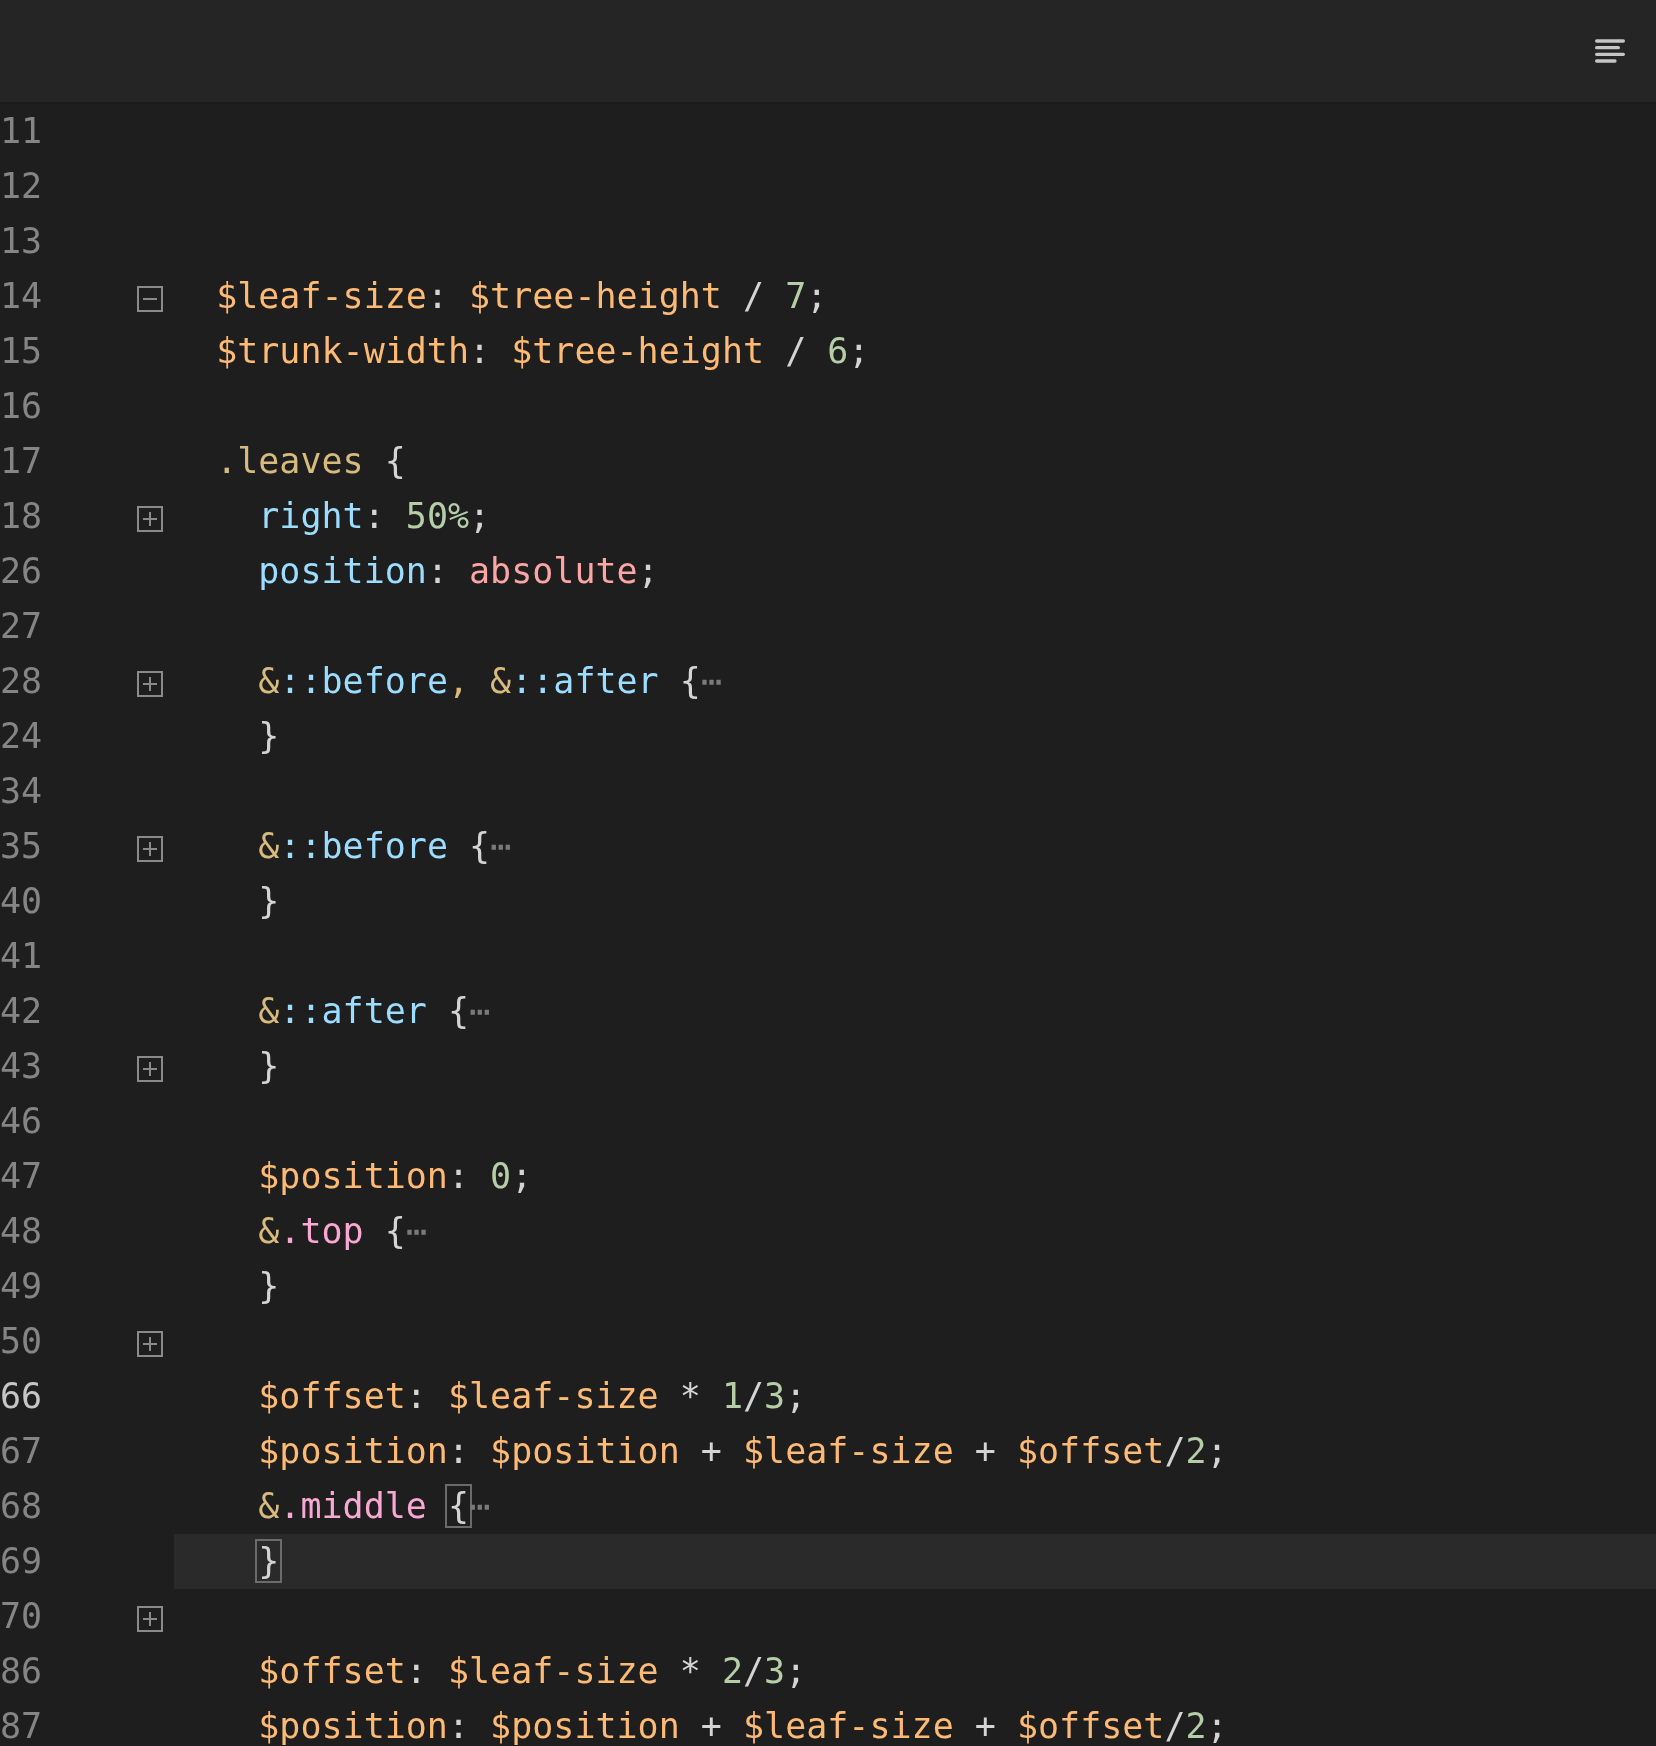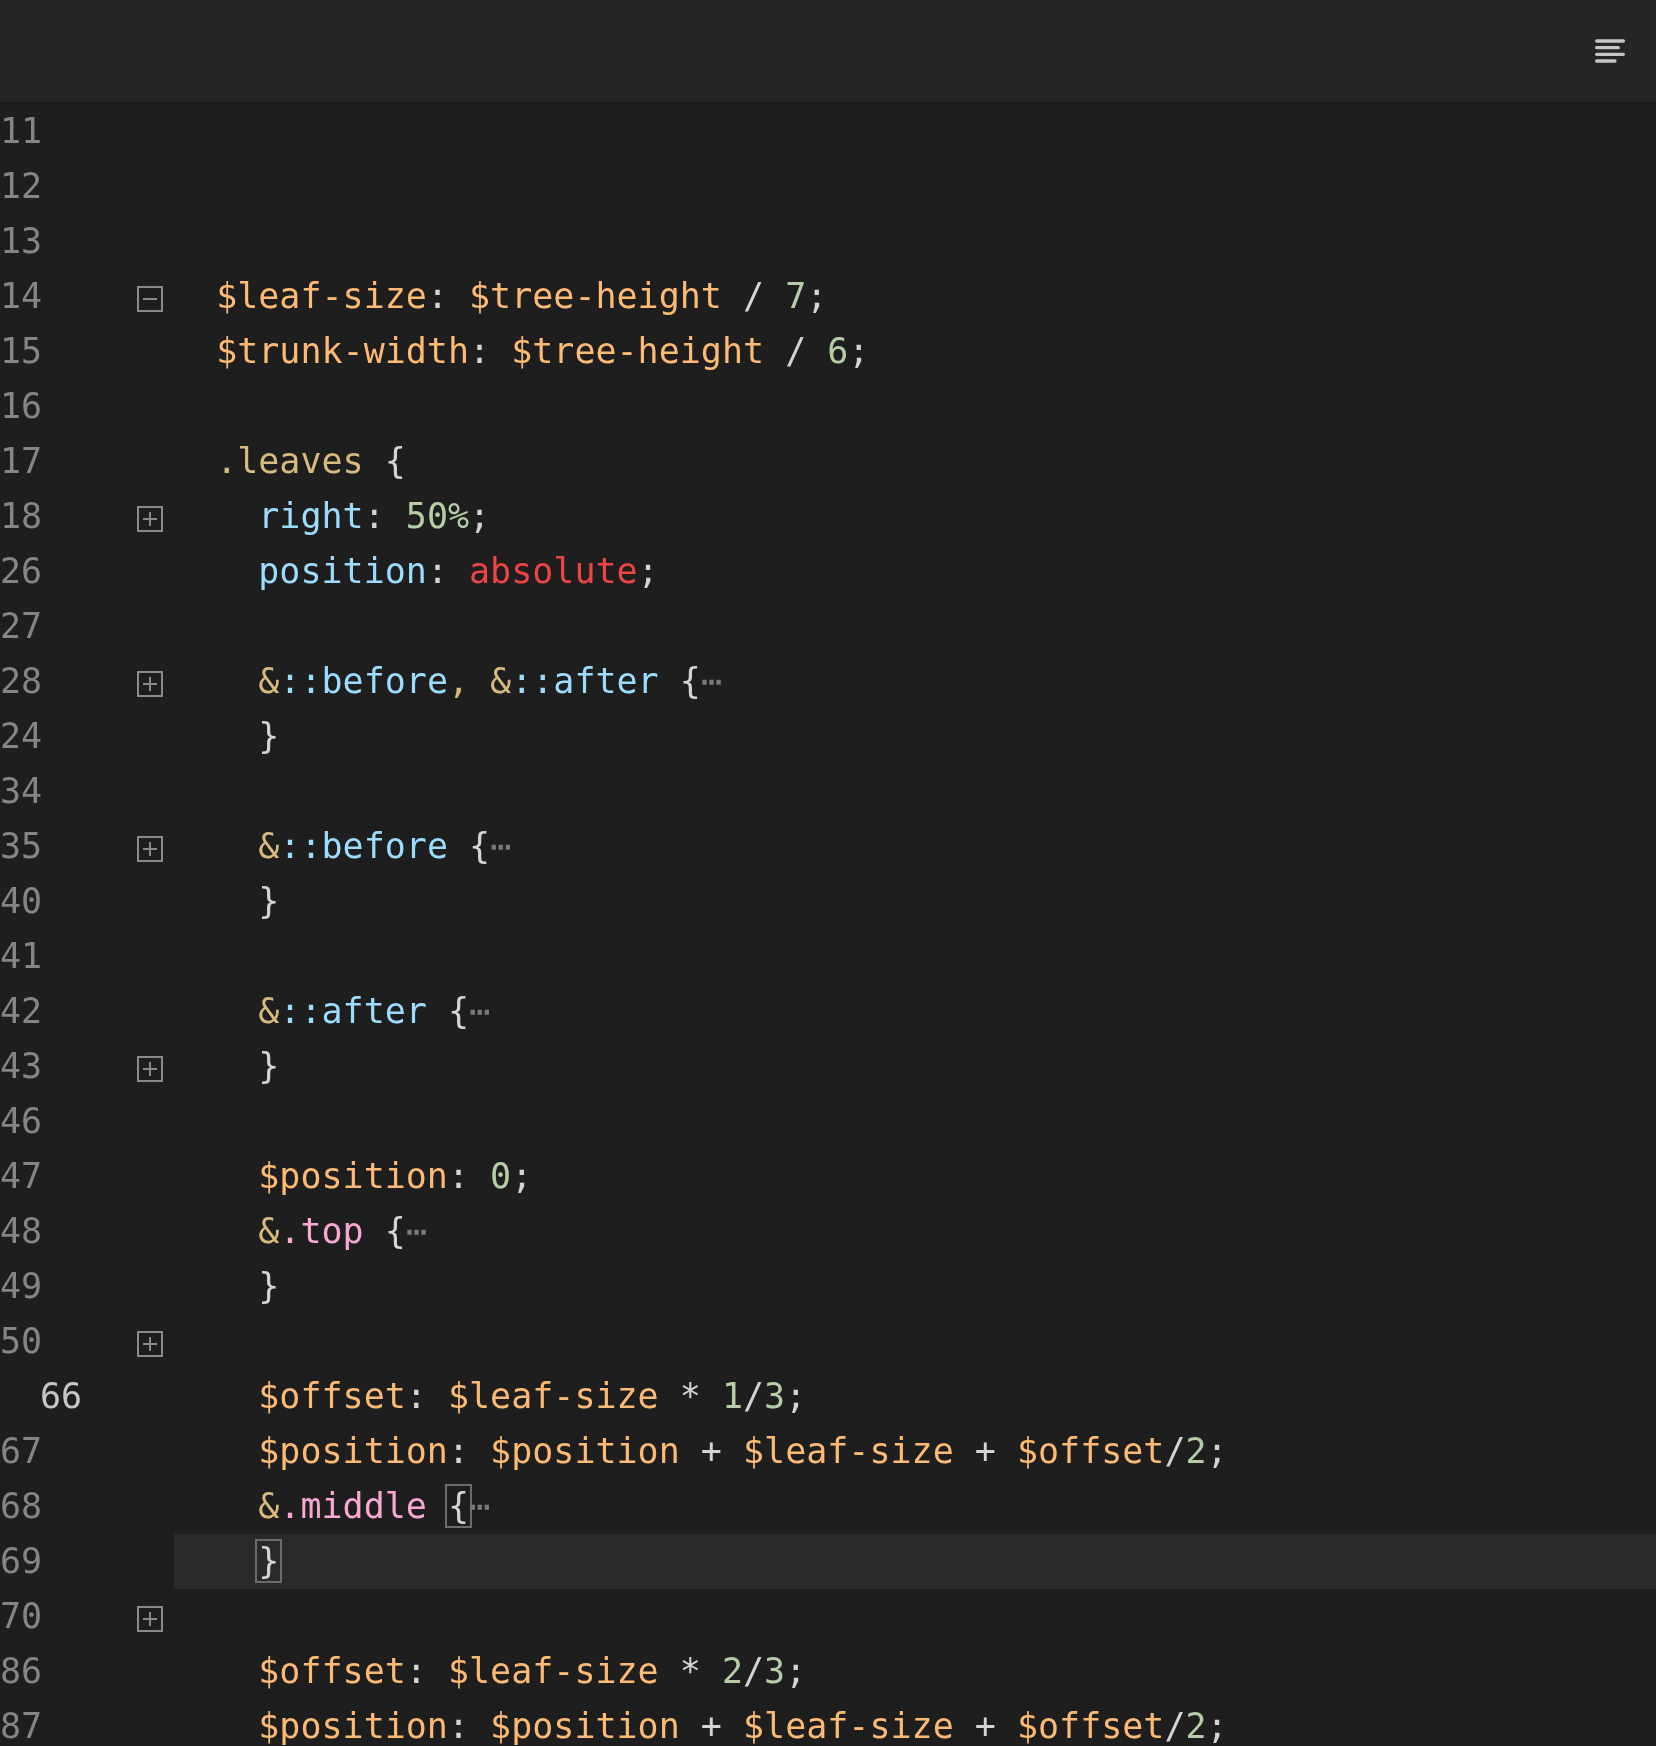--- a/index.html
+++ b/index.html
@@ -56,21 +56,21 @@
   }
 
   .gutter {
     width: 126px;
     text-align: left;
     color: #858585;
     user-select: none;
     padding-right: 14px;
   }
   .gutter .ln { height: 55px; }
-  .gutter .ln.active { color: #c6c6c6; margin-left: 40px; }
+  .gutter .ln.active { color: #c6c6c6; }
 
   .fold-col {
     width: 48px;
     padding-top: 2px;
   }
   .fold-col .fc {
     height: 55px;
     display: flex;
     align-items: center;
     justify-content: center;
@@ -113,21 +113,21 @@
 
   .t-var   { color: #fdba74; }
   .t-num   { color: #b5cea8; }
   .t-punc  { color: #d4d4d4; }
   .t-op    { color: #d4d4d4; }
   .t-sel   { color: #d7ba7d; }  
   .t-selamp{ color: #d7ba7d; }  
   .t-pseudo{ color: #9cdcfe; text-align: center; }  
   .t-class { color: #f9a8d4; }  
   .t-prop  { color: #9cdcfe; }
-  .t-val   { color: #ef4444; }
+  .t-val   { color: #fca5a5; }
   .t-fold  { color: #7a7a7a; }
   .brmatch {
     border: 2px solid #6b6b6b;
     padding: 0 1px;
     margin: 0 -3px;
   }
 </style>
 </head>
 <body>
 

